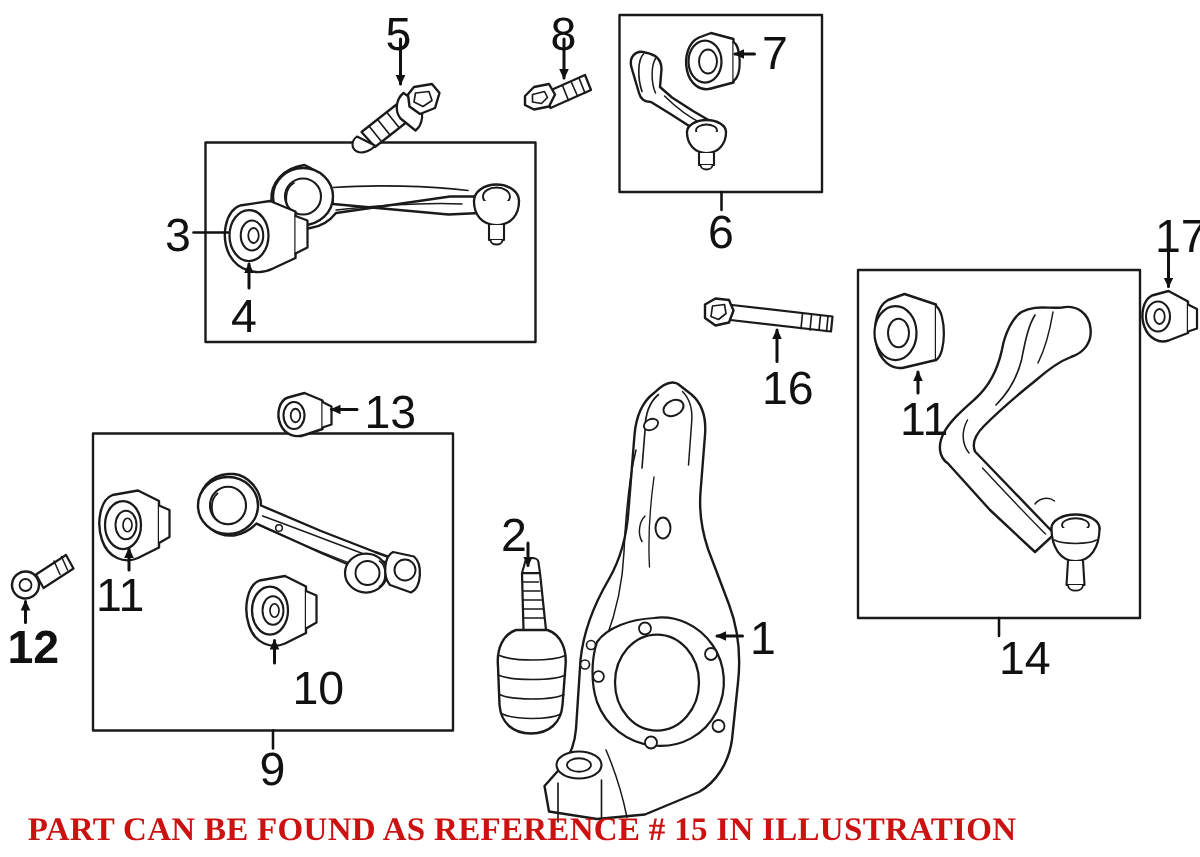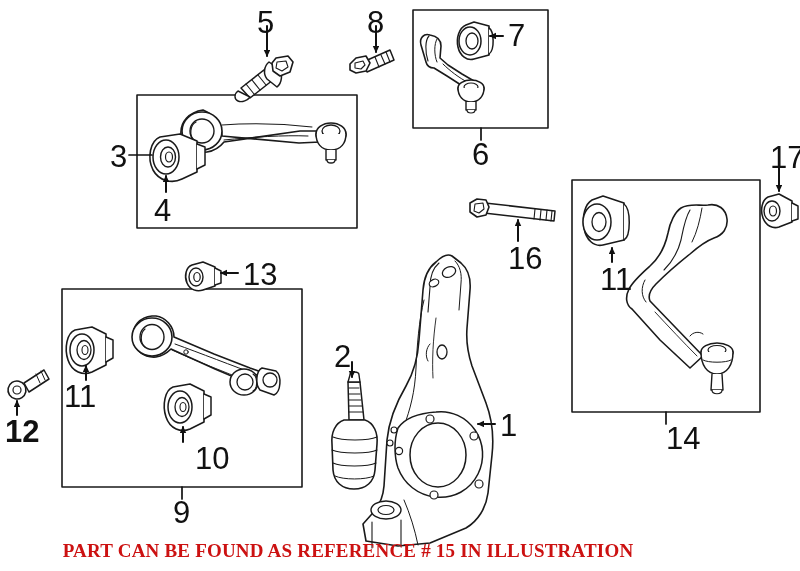--- a/index.html
+++ b/index.html
@@ -37,21 +37,21 @@
     user-select: none;
   }
   .footer-note {
     position: absolute;
     left: 0;
     top: 540px;
     width: 696px;
     text-align: center;
     font-family: "Liberation Serif", serif;
     font-weight: bold;
-    font-size: 19px;
+    font-size: 22px;
     letter-spacing: 0.2px;
     color: #cc1111;
     white-space: nowrap;
     user-select: none;
   }
 </style>
 </head>
 <body>
 
 <div id="diagram-root">

